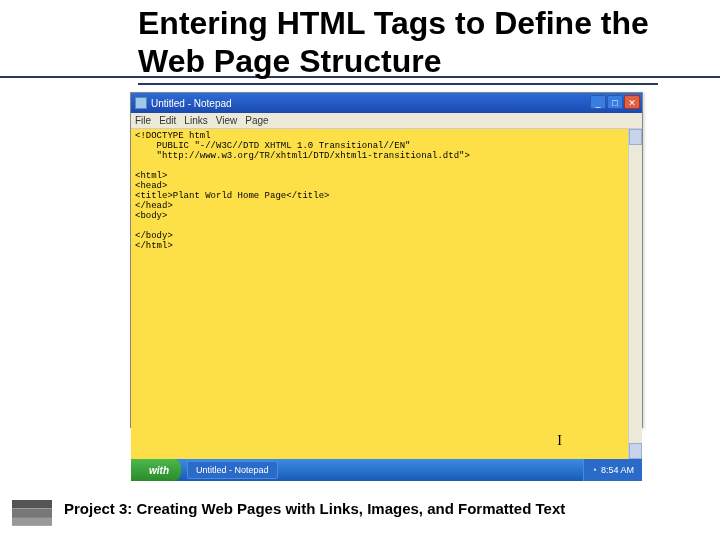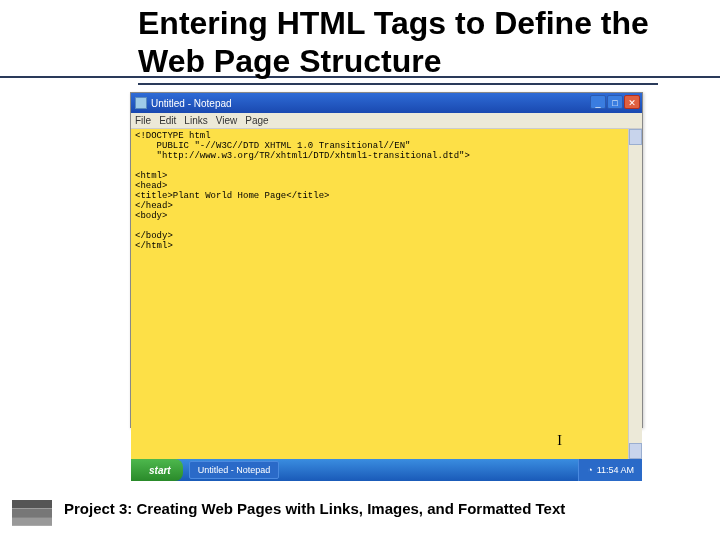--- a/index.html
+++ b/index.html
@@ -263,28 +263,28 @@
 &lt;/head&gt;
 &lt;body&gt;
 
 &lt;/body&gt;
 &lt;/html&gt;</span>
       <div class="np-scroll"></div>
       <span class="cursor-i">I</span>
     </div>
     <div class="taskbar">
       <div class="start-btn">
-        <span>start</span>
+        <span>with</span>
       </div>
       <div class="task-item">
         <span>Untitled - Notepad</span>
       </div>
       <div class="tray">
         <span>◔</span>
-        <span>11:54 AM</span>
+        <span>8:54 AM</span>
       </div>
     </div>
   </div>
 
   <div class="footer">
     <div class="footer-logo"></div>
     <div class="footer-text">Project 3: Creating Web Pages with Links, Images, and Formatted Text</div>
   </div>
 
 </div>

